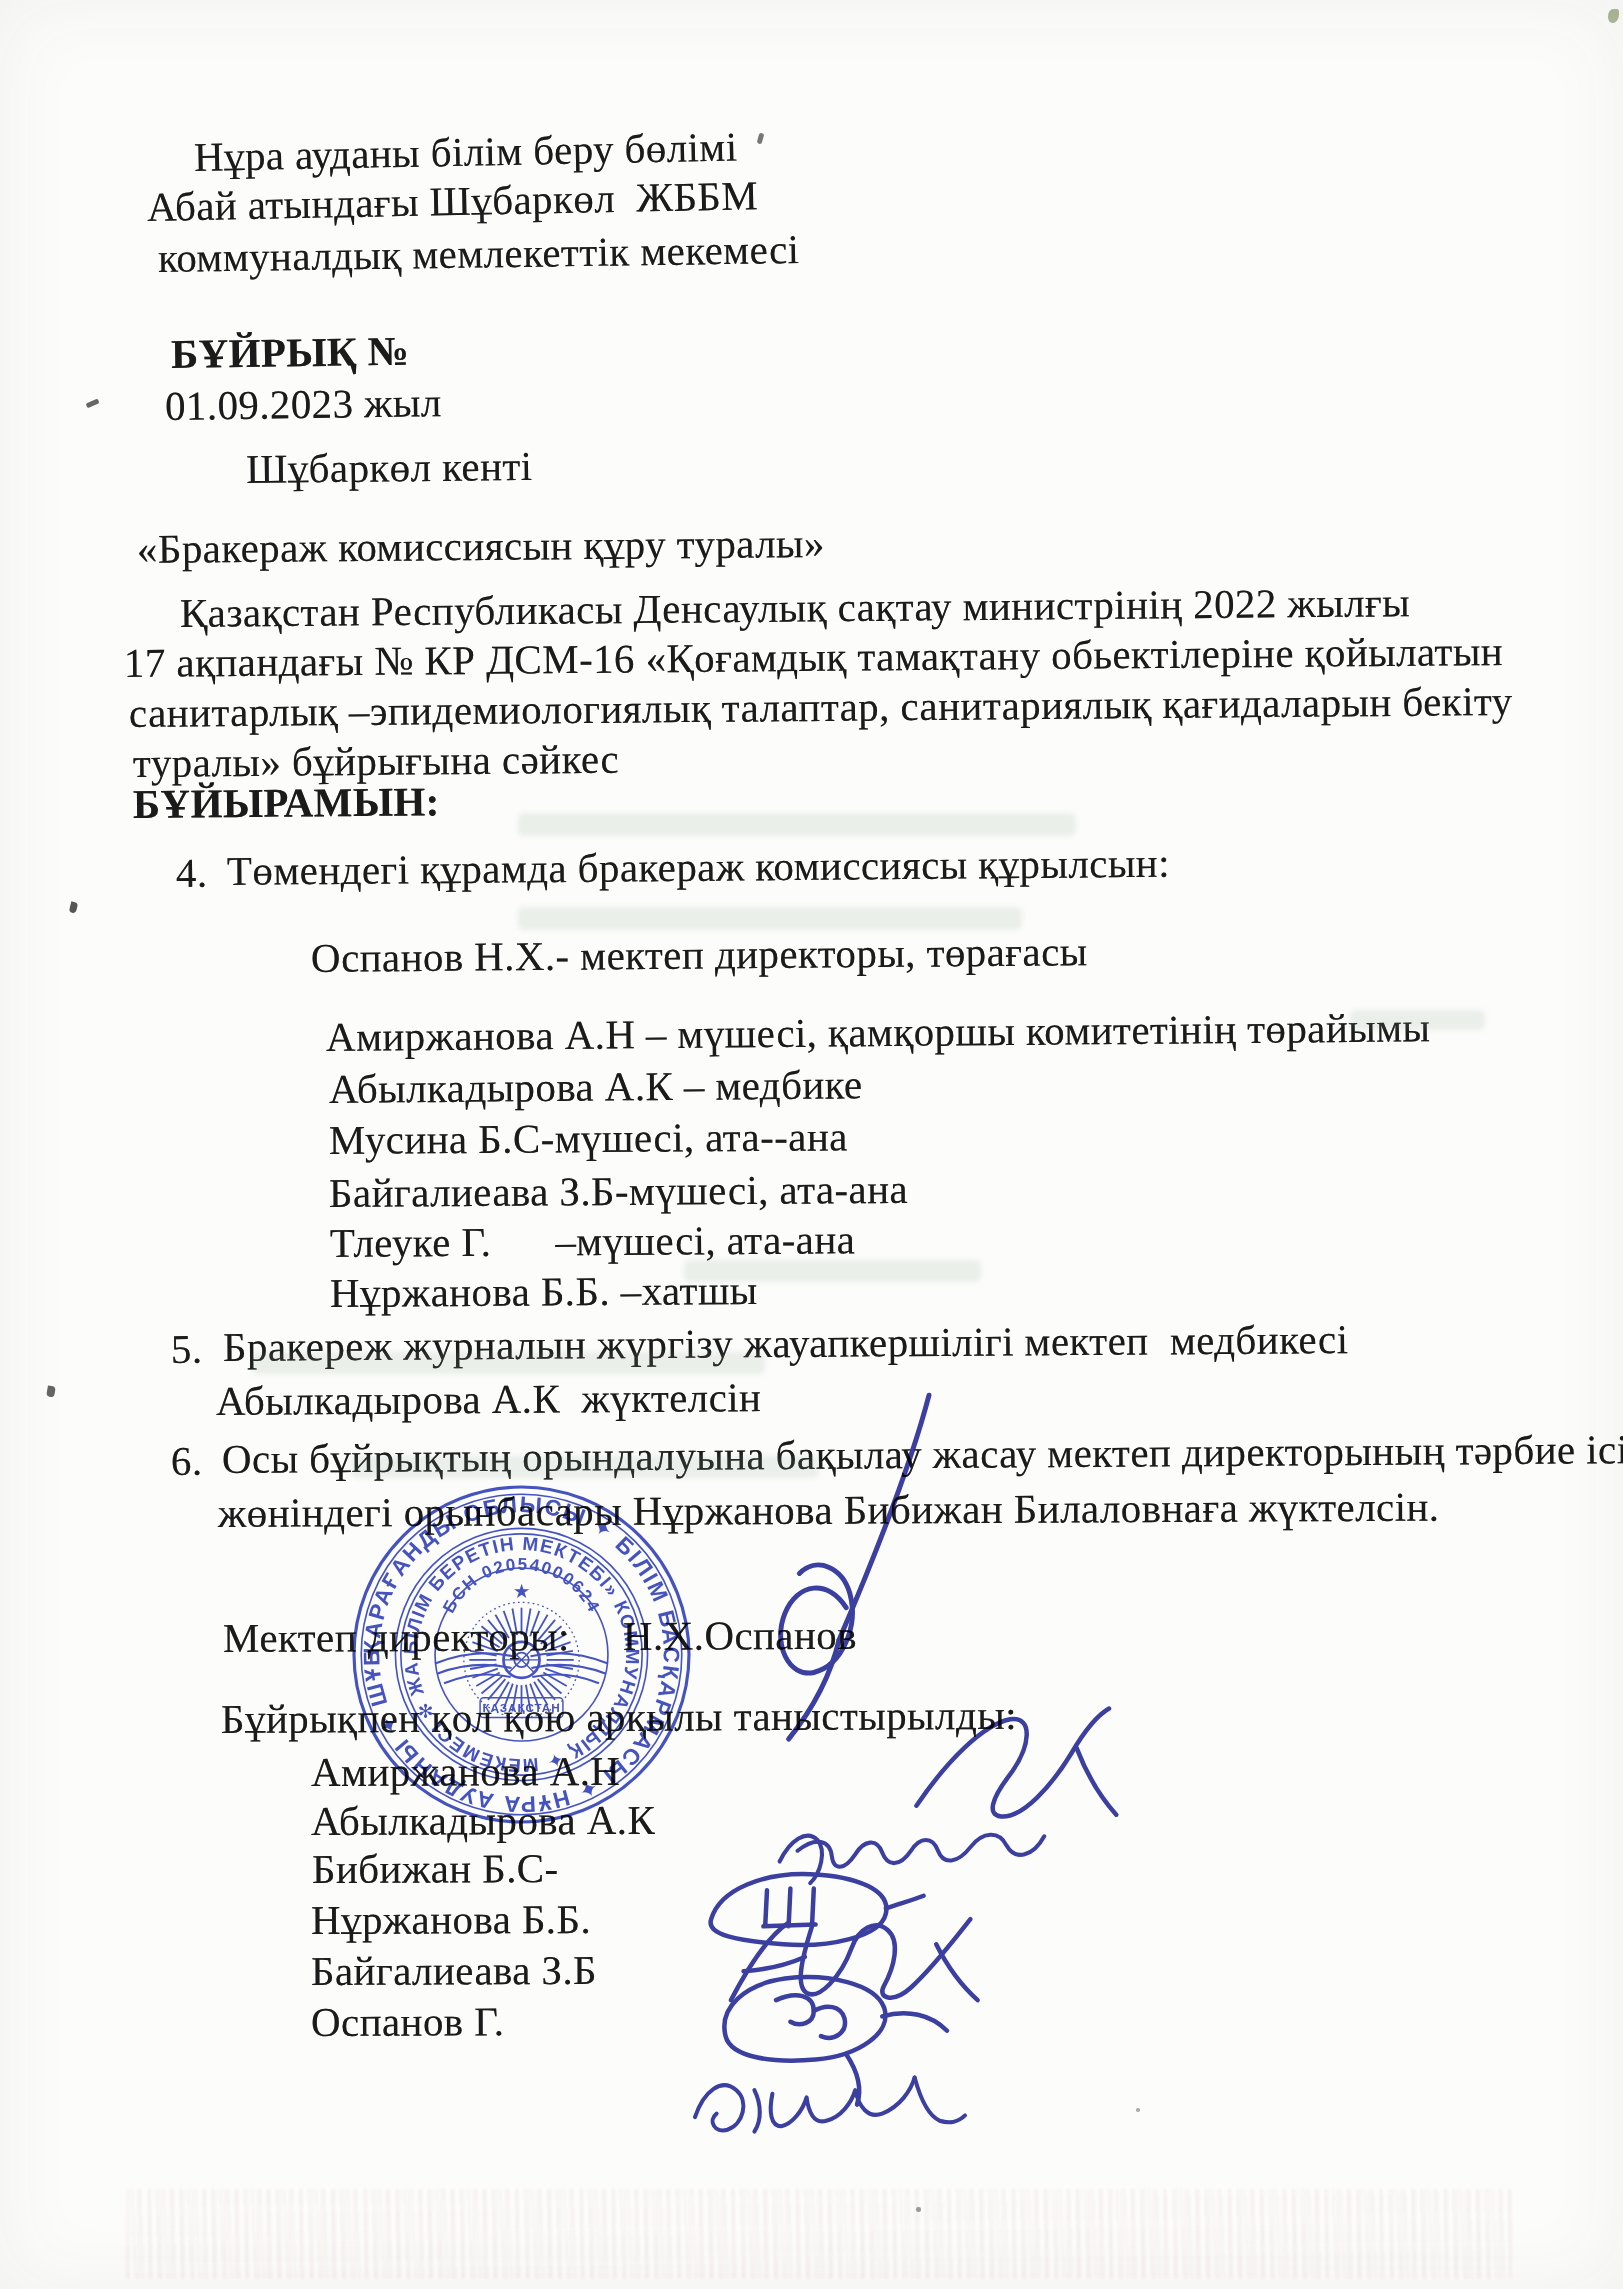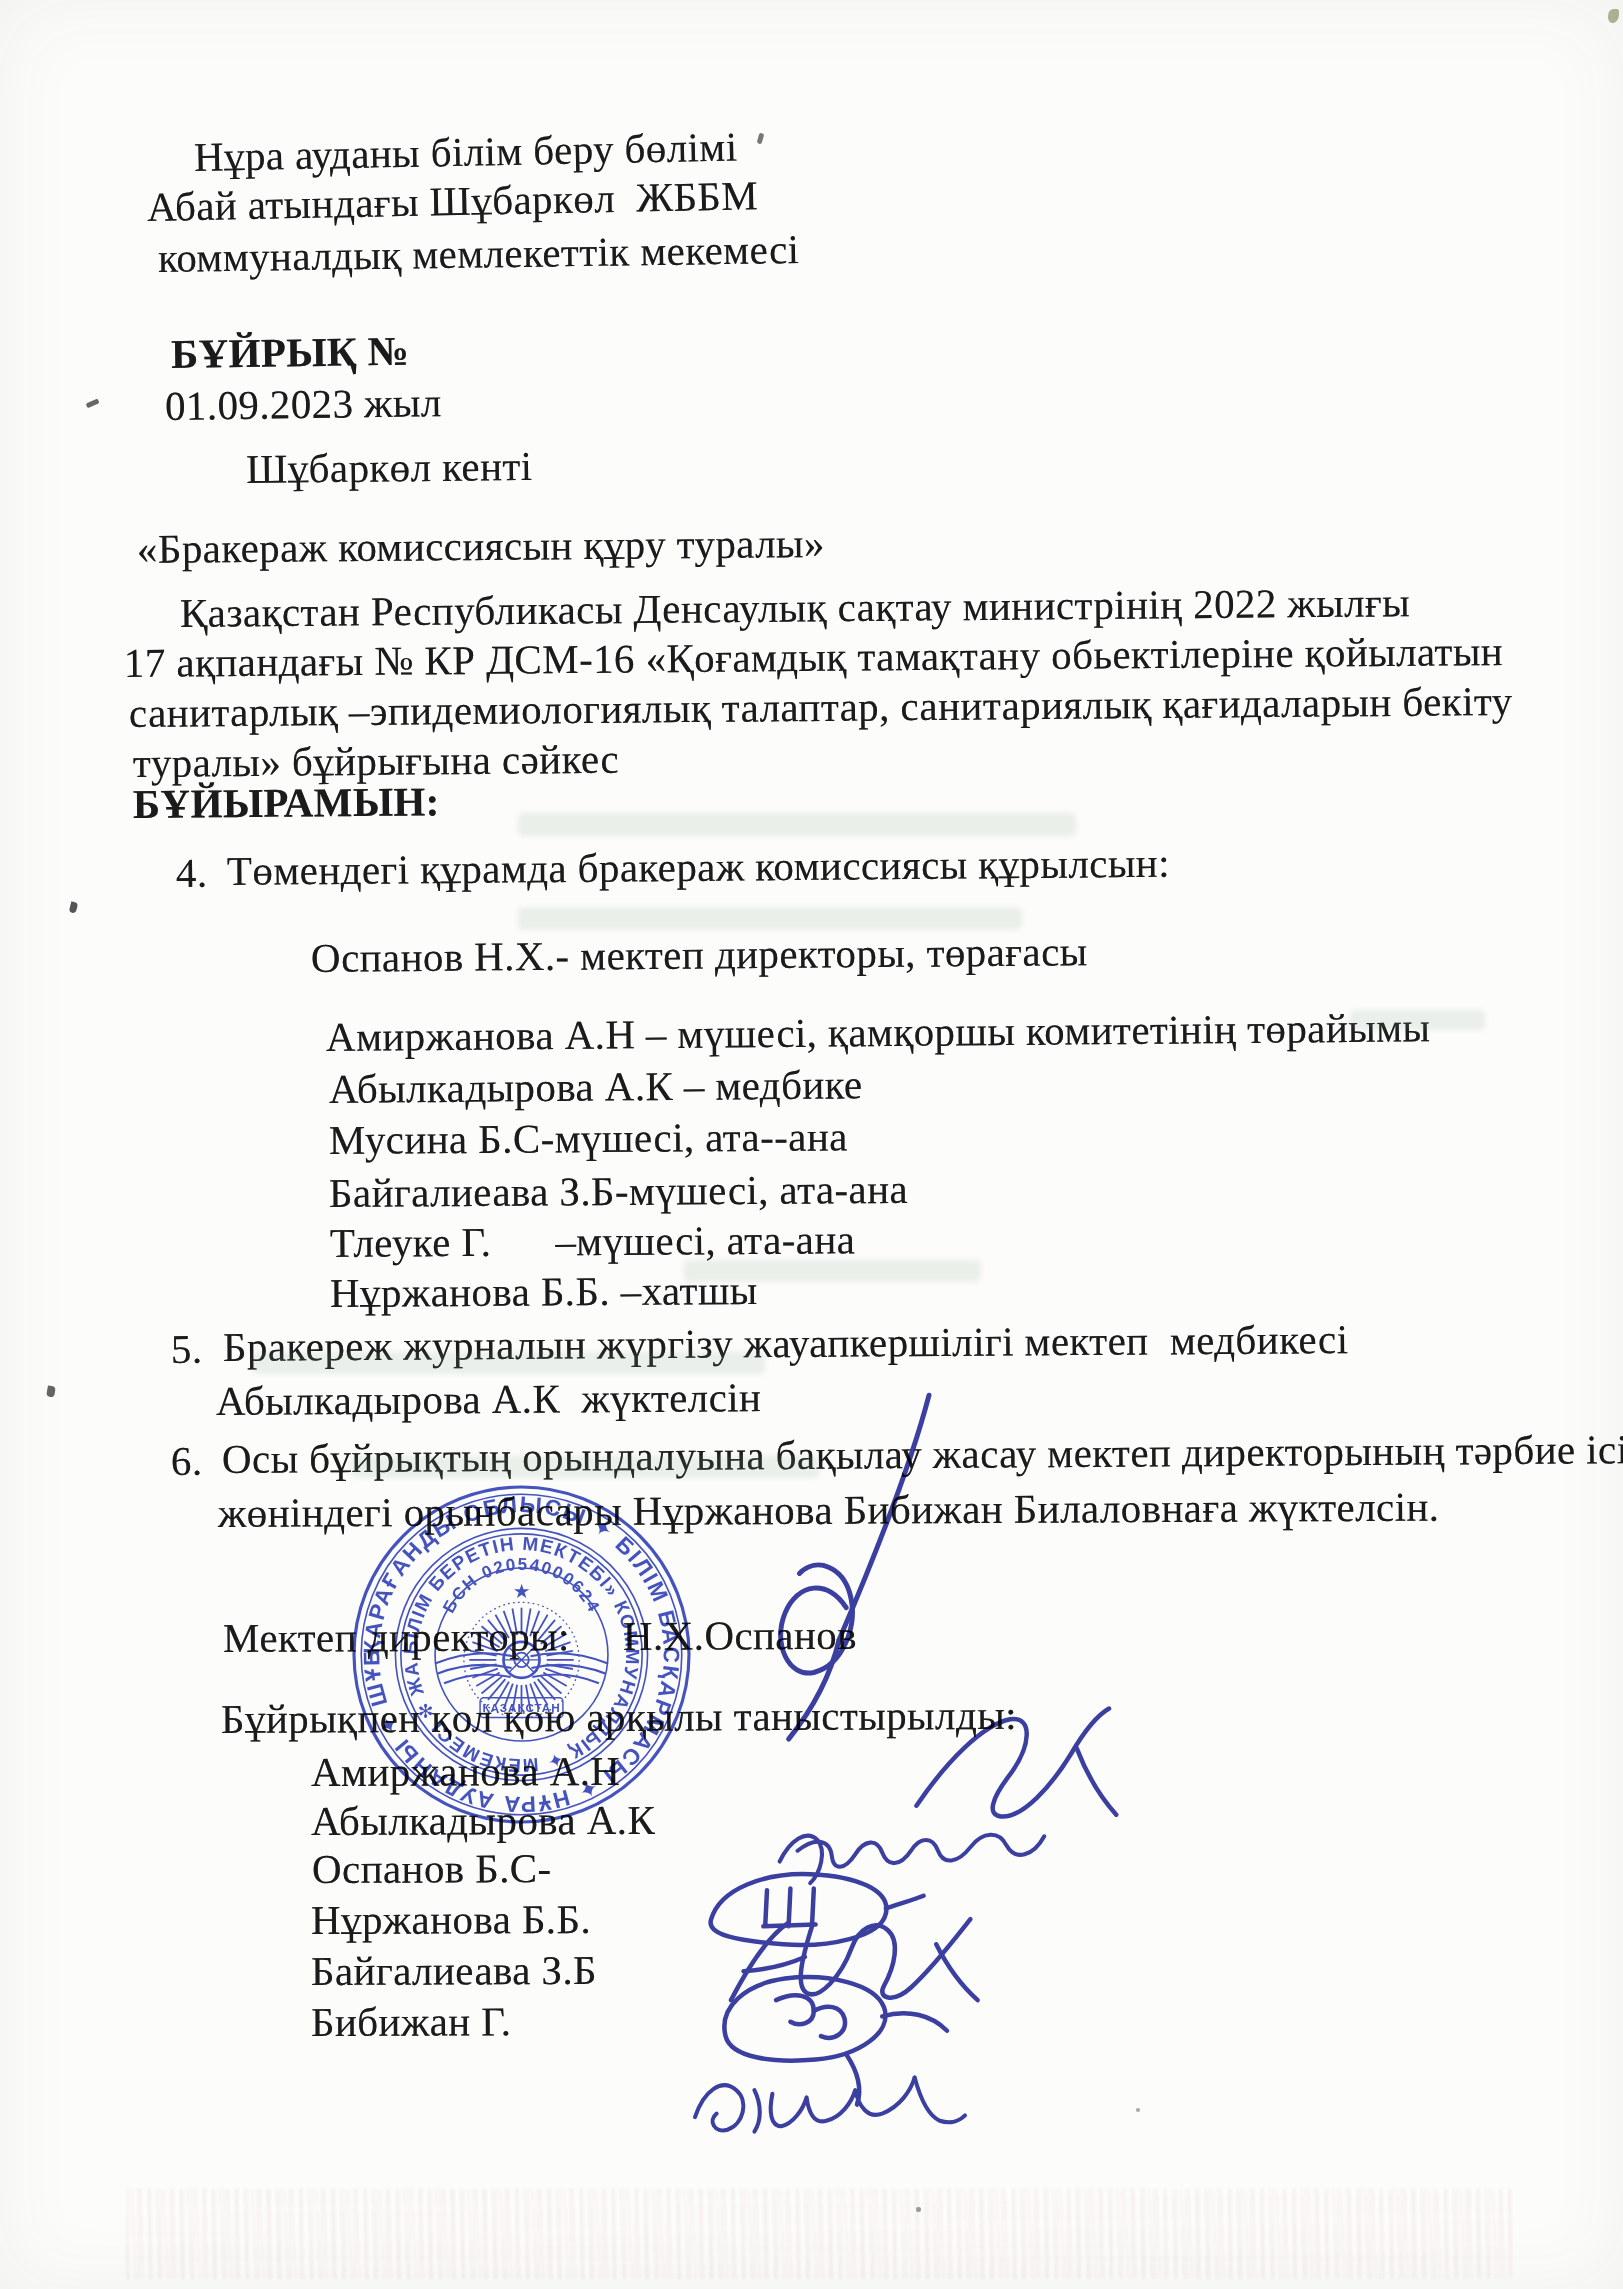--- a/index.html
+++ b/index.html
@@ -91,24 +91,24 @@
   <div class="line t04" style="left:222px; top:1437px;">Осы бұйрықтың орындалуына бақылау жасау мектеп директорының тәрбие ісі</div>
   <div class="line t03" style="left:218px; top:1491px;">жөніндегі орынбасары Нұржанова Бибижан Билаловнаға жүктелсін.</div>
 
   <div class="line t03" style="left:223px; top:1616px;">Мектеп директоры:</div>
   <div class="line t03" style="left:623px; top:1614px;">Н.Х.Оспанов</div>
 
   <div class="line t03" style="left:221px; top:1697px;">Бұйрықпен қол қою арқылы таныстырылды:</div>
 
   <div class="line t02" style="left:311px; top:1750px;">Амиржанова А.Н</div>
   <div class="line t02" style="left:311px; top:1799px;">Абылкадырова А.К</div>
-  <div class="line t02" style="left:312px; top:1847px;">Оспанов Б.С-</div>
+  <div class="line t02" style="left:312px; top:1847px;">Бибижан Б.С-</div>
   <div class="line t02" style="left:311px; top:1898px;">Нұржанова Б.Б.</div>
   <div class="line t02" style="left:311px; top:1949px;">Байгалиеава З.Б</div>
-  <div class="line t02" style="left:311px; top:2000px;">Бибижан Г.</div>
+  <div class="line t02" style="left:311px; top:2000px;">Оспанов Г.</div>
 
   <div class="ghost" style="left:518px; top:813px; width:558px; height:23.4px;"></div>
   <div class="ghost" style="left:518px; top:907px; width:504px; height:23.4px;"></div>
   <div class="ghost" style="left:1350px; top:1010px; width:135px; height:20px;"></div>
   <div class="ghost" style="left:684px; top:1260px; width:297px; height:21.6px;"></div>
   <div class="ghost" style="left:252px; top:1352px; width:513px; height:21.6px;"></div>
   <div class="ghost" style="left:351px; top:1456px; width:468px; height:21.6px;"></div>
   <div class="bottomnoise"></div>
 
   <div class="speck" style="left:758px; top:133px; width:5.4px; height:10.8px; background:#777; border-radius:2.7px; transform:rotate(16deg);"></div>

